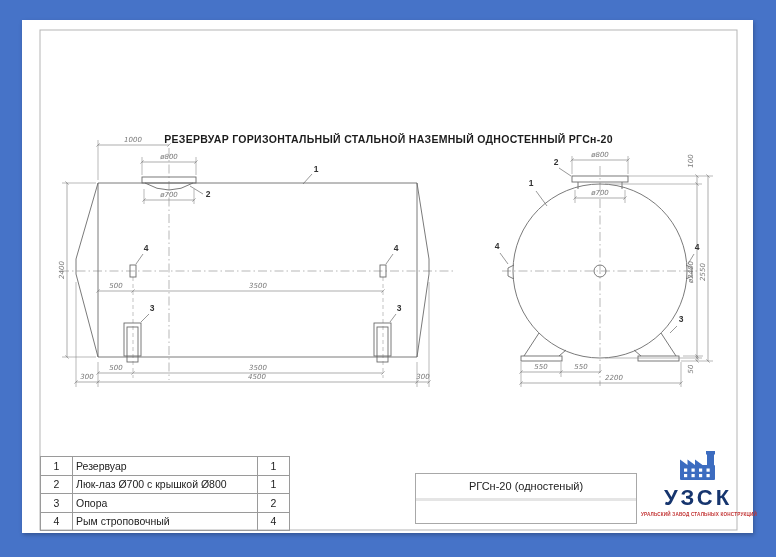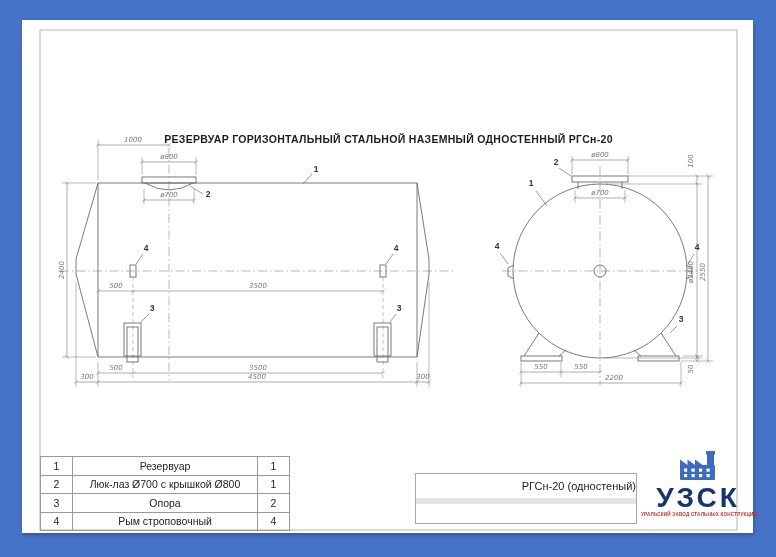--- a/index.html
+++ b/index.html
@@ -23,35 +23,35 @@
   table.parts{
     position:absolute;left:40px;top:456px;width:228px;
     border-collapse:collapse;table-layout:fixed;
     font-size:10.5px;color:#222;
   }
   table.parts td{
     border:1px solid #9a9a9a;height:17.5px;padding:0 3px;
     white-space:nowrap;overflow:hidden;
   }
   td.c-num{width:25px;text-align:center;}
-  td.c-name{width:178px;padding-left:7px;text-align:center;}
+  td.c-name{width:178px;padding-left:7px;}
   td.c-qty{width:25px;text-align:center;}
   .tblock{
     position:absolute;left:415px;top:473px;width:220px;height:49px;
     border:1px solid #a8a8a8;font-size:11px;color:#222;
   }
   .tb-row{
     height:24px;line-height:24px;text-align:center;
   }
-  .tb-row:first-child{border-bottom:6px solid #e5e5e5;text-align:right;}
+  .tb-row:first-child{border-bottom:3px solid #e5e5e5;}
   .logo{
     position:absolute;left:641px;top:451px;width:114px;text-align:center;
   }
   .logo-acronym{
-    font-size:28px;font-weight:bold;color:#16356e;letter-spacing:3px;
+    font-size:22px;font-weight:bold;color:#16356e;letter-spacing:3px;
     line-height:24px;margin-top:1px;
   }
   .logo-subtitle{
     font-size:4.6px;font-weight:bold;color:#c23232;letter-spacing:0.2px;
     margin-top:2px;white-space:nowrap;
   }
 </style>
 </head>
 <body>
 

